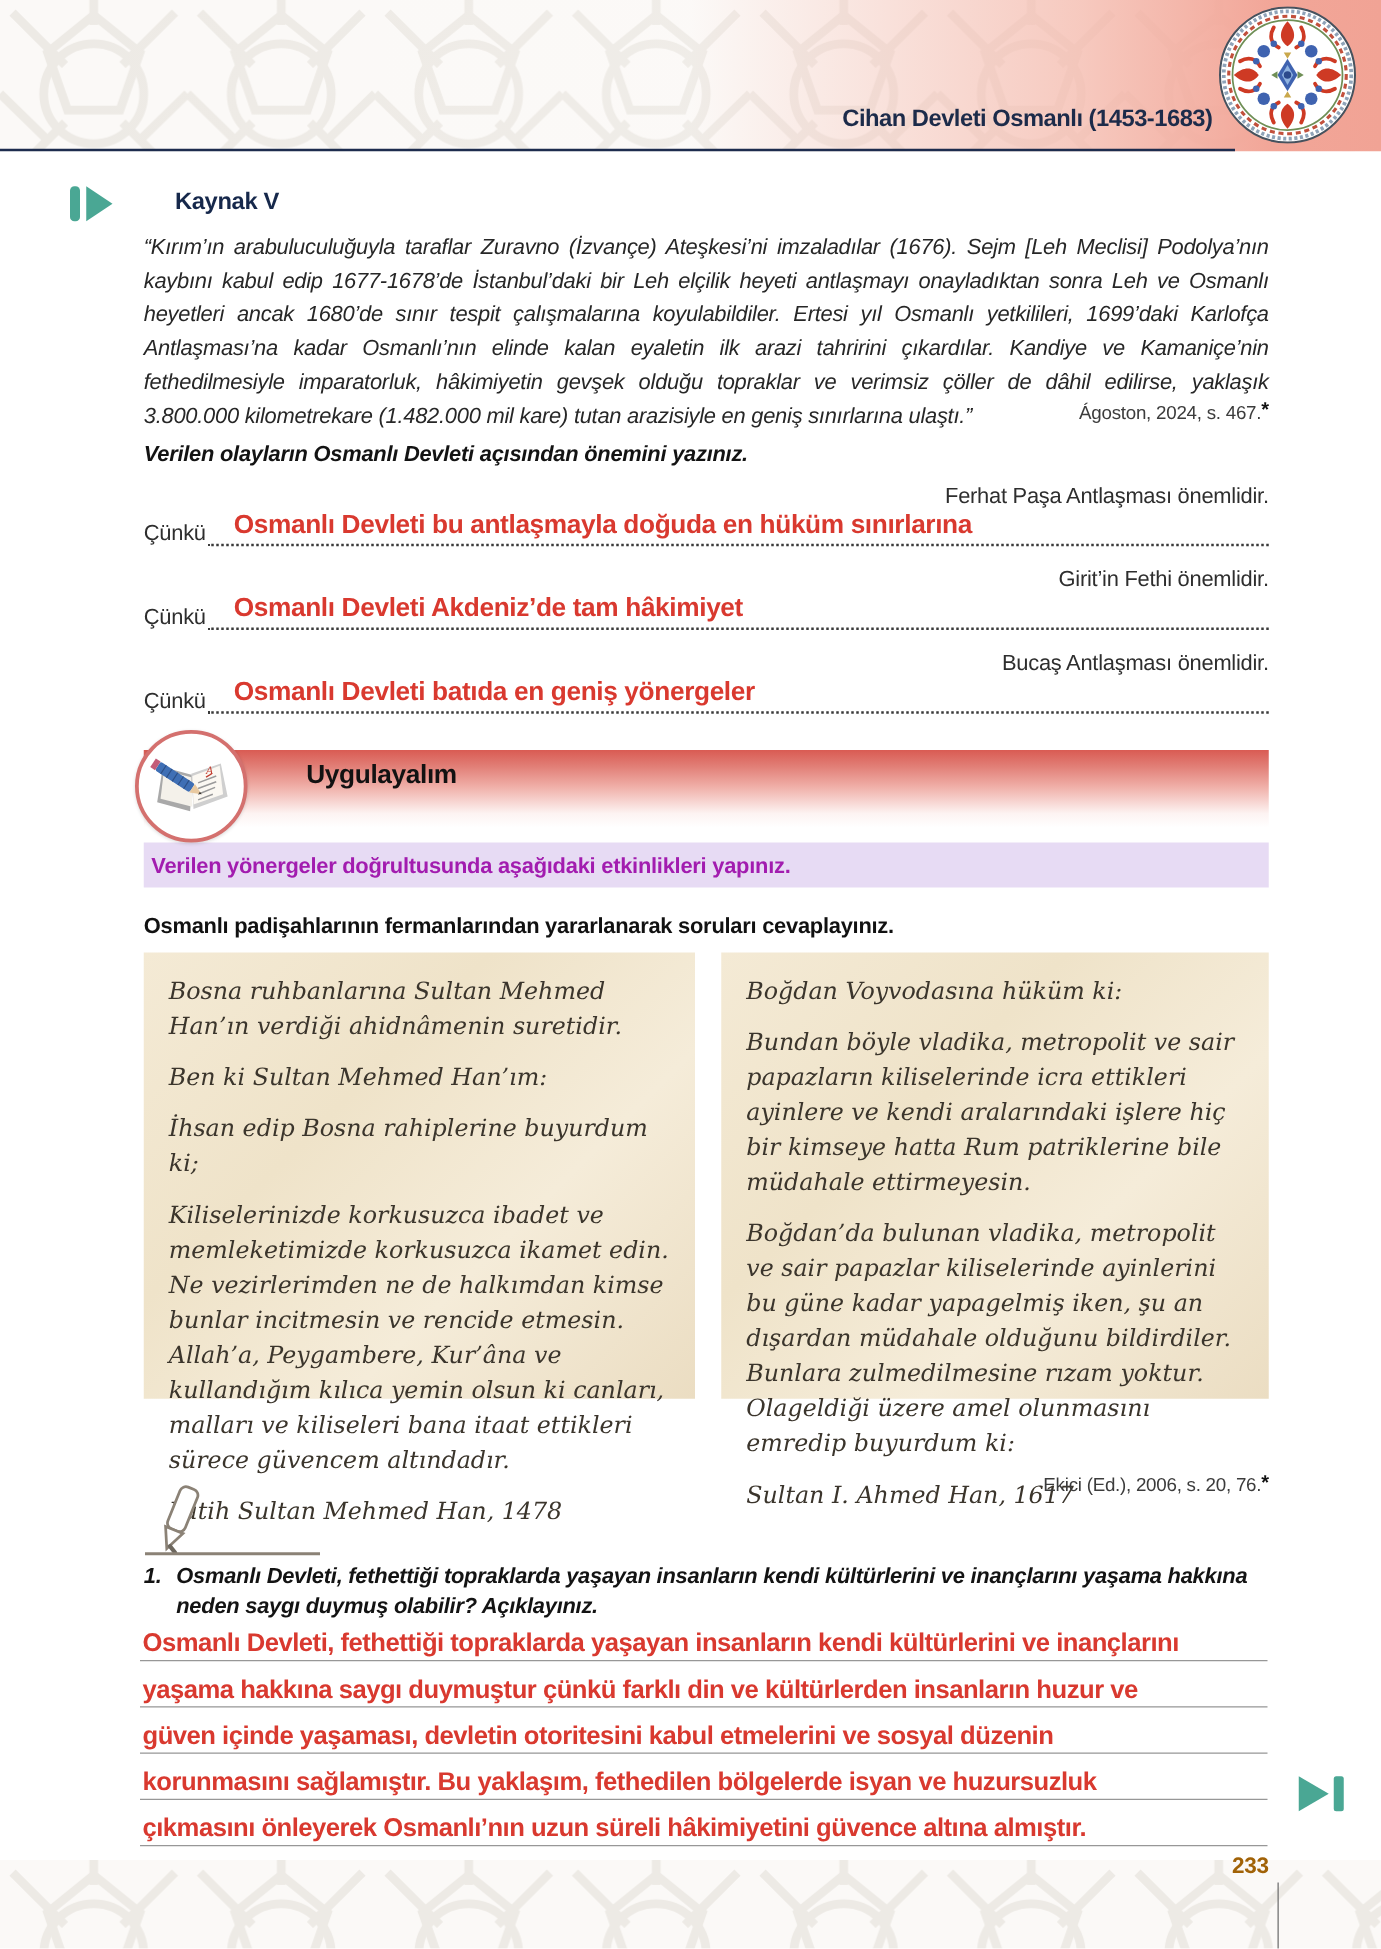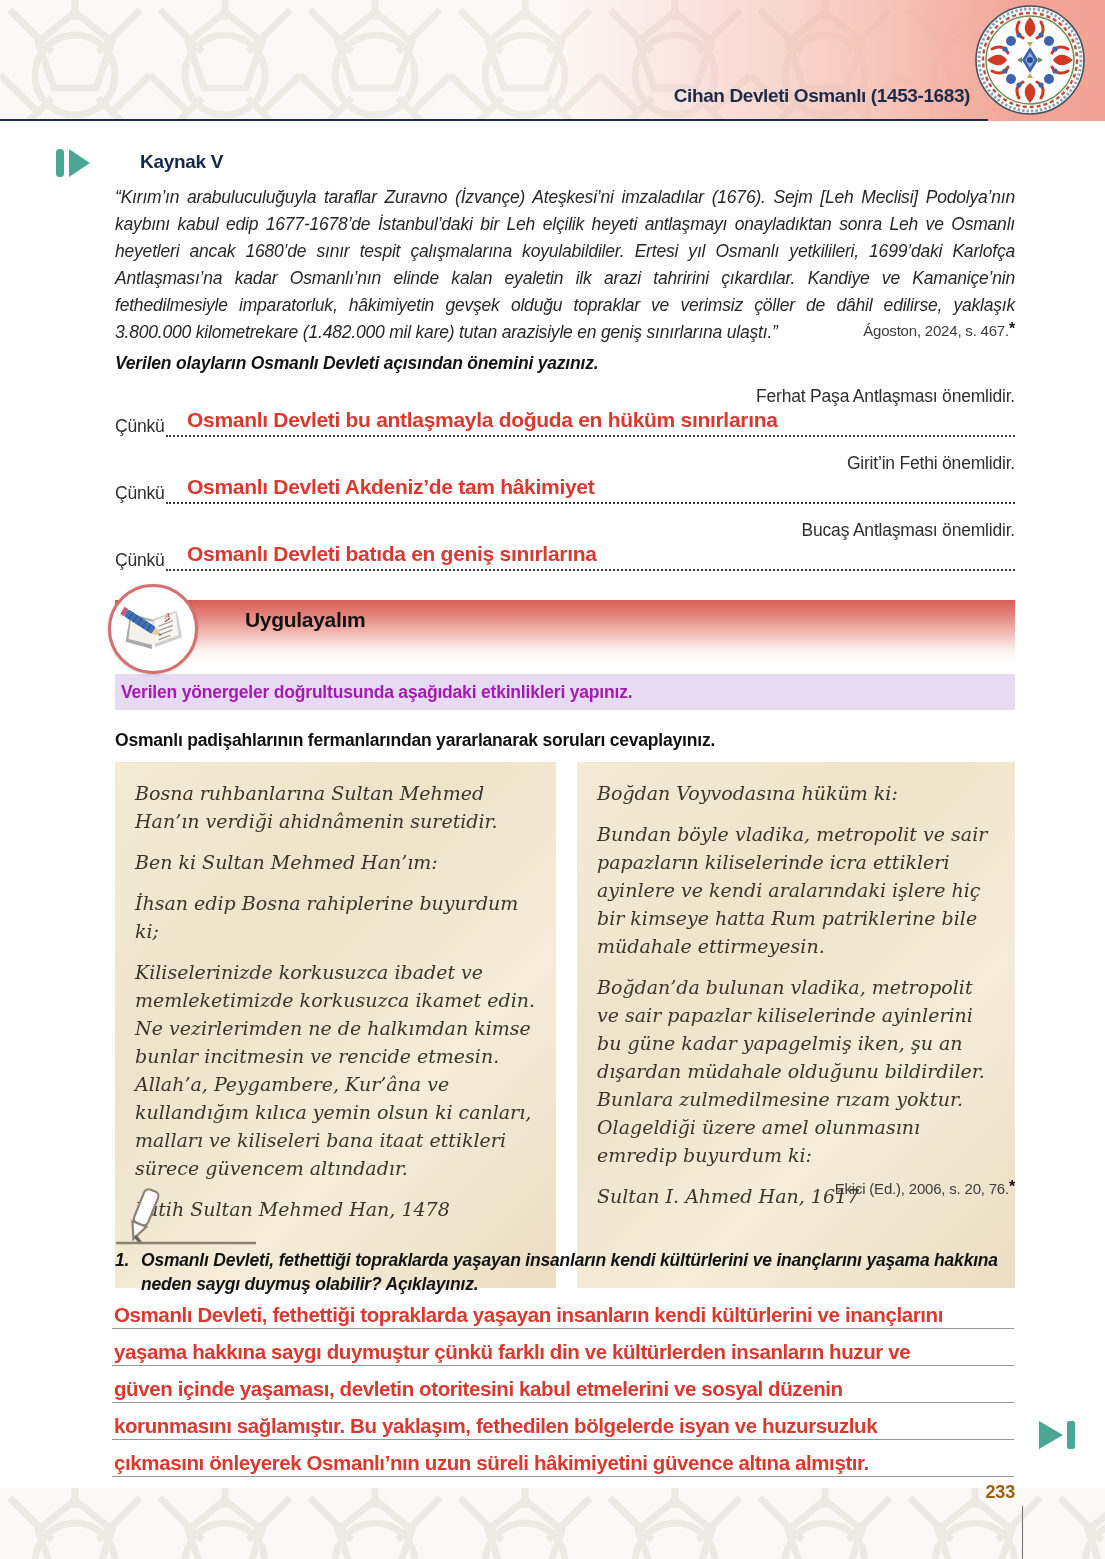--- a/index.html
+++ b/index.html
@@ -66,21 +66,21 @@
   }
   .purple-banner {
     position:absolute; top:674px; left:115px; width:900px; height:36px; background:#e7dbf4;
   }
   .purple-banner span { display:block; line-height:36px; padding-left:6px;
     font-size:17.5px; font-weight:bold; color:#a21caf; }
   .instruction { position:absolute; top:730px; left:115px; font-size:17.5px; font-weight:bold; color:#111; }
 
   
   .ferman {
-    position:absolute; top:762px; height:526px; padding:17px 20px;
+    position:absolute; top:762px; height:357px; padding:17px 20px;
     background:linear-gradient(135deg,#f4ead5 0%, #efe3c9 35%, #f5ecd9 65%, #ebddc2 100%);
     font-family:"DejaVu Serif", serif; font-style:italic; color:#3b352c;
     font-size:19px; line-height:28px; letter-spacing:0;
   }
   .ferman-left { left:115px; width:441px; }
   .ferman-right { left:577px; width:438px; }
   .ferman p { margin-bottom:13px; }
   .ferman .sig { margin-bottom:0; }
   .attrib2 { position:absolute; top:1178px; left:115px; width:900px; text-align:right;
     font-size:15px; color:#3c3c3c; }
@@ -202,21 +202,21 @@
         <span class="cunku-label">Çünkü</span>
         <div class="dots"></div>
         <span class="red-ans">Osmanlı Devleti Akdeniz’de tam hâkimiyet</span>
       </div>
     </div>
     <div class="item">
       <div class="statement">Bucaş Antlaşması önemlidir.</div>
       <div class="cunku-row">
         <span class="cunku-label">Çünkü</span>
         <div class="dots"></div>
-        <span class="red-ans">Osmanlı Devleti batıda en geniş sınırlarına</span>
+        <span class="red-ans">Osmanlı Devleti batıda en geniş yönergeler</span>
       </div>
     </div>
   </div>
 
   <div class="uyg-banner"></div>
   <div class="uyg-title">Uygulayalım</div>
   <div class="uyg-icon-circle">
     <svg viewBox="0 0 88 88" width="80" height="80">
       <path d="M14 58 L43 66 L45 34 L19 27 Z" fill="#a9a9a9"></path>
       <path d="M76 53 L46 64 L44 33 L70 24 Z" fill="#cfcfcf"></path>

